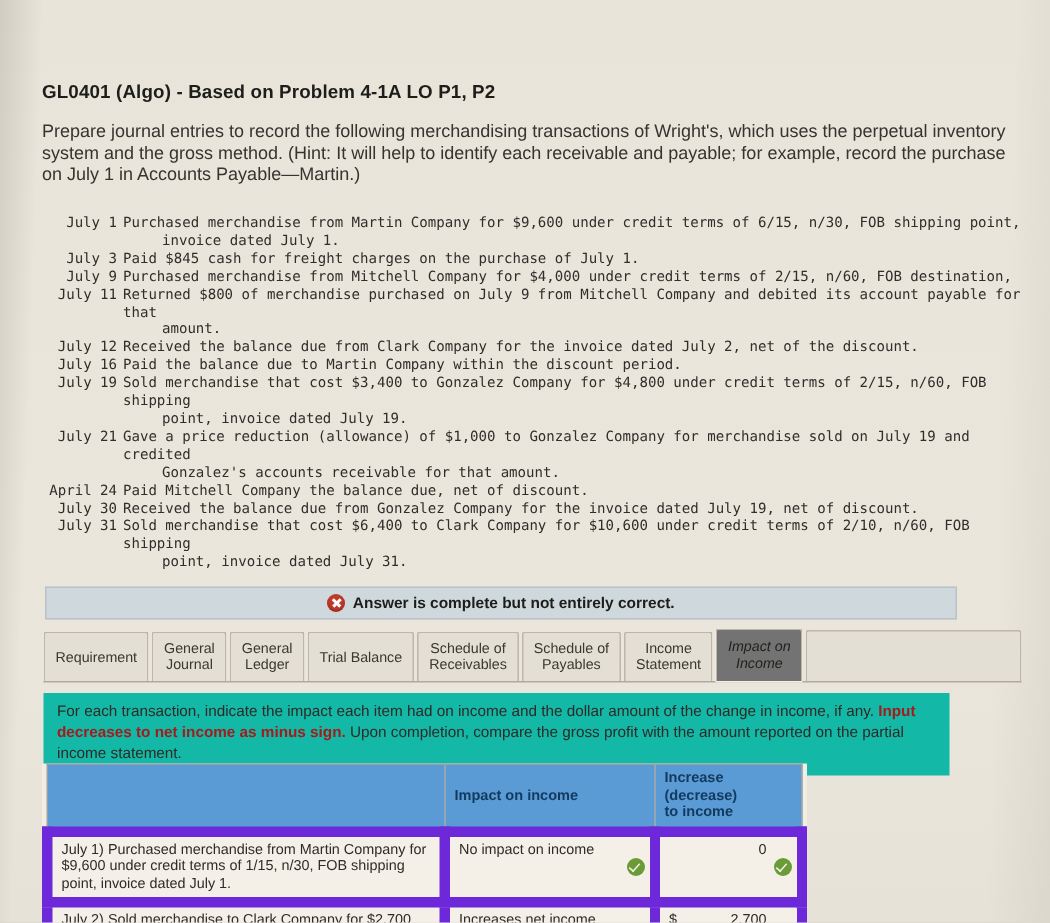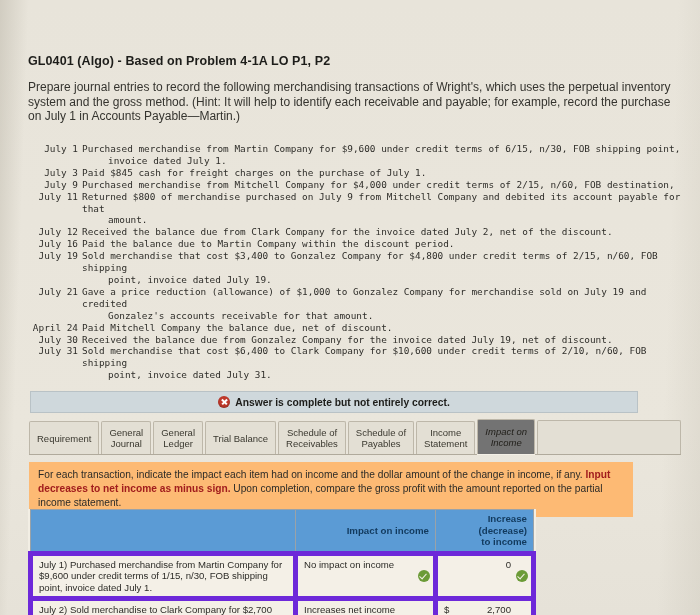--- a/index.html
+++ b/index.html
@@ -170,21 +170,21 @@
   }
 
   
   .instruct {
     position: absolute;
     left: 29px;
     top: 441px;
     width: 604px;
     padding: 6px 9px 7px 9px;
     box-sizing: border-box;
-    background: #fdba74;
+    background: #14b8a6;
     font-size: 10.2px;
     line-height: 14px;
     color: #2c2b27;
   }
   .instruct b {
     color: #a11d1d;
     font-weight: bold;
   }
 
   
@@ -200,27 +200,27 @@
   }
   .ans-table th {
     background: #5b9bd5;
     color: #123a5e;
     font-weight: bold;
     font-size: 9.7px;
     line-height: 11.5px;
     border: 1px solid #9aa2a8;
     padding: 3px 6px;
     vertical-align: middle;
-    text-align: right;
+    text-align: left;
   }
   .ans-table th.col-desc { width: 252px; }
   .ans-table th.col-imp  { width: 127px; }
   .ans-table th.col-amt  { width: 85px; }
   .ans-table td {
-    border: 5px solid #6d28d9;
+    border: 7px solid #6d28d9;
     padding: 3px 6px;
     vertical-align: top;
     line-height: 11.6px;
     color: #2d2c28;
     background: #f4f0e7;
   }
   .cell-desc { text-align: left; }
   .cell-imp  { position: relative; padding-right: 20px !important; white-space: nowrap; }
   .cell-amt  { position: relative; padding-right: 20px !important; text-align: right; white-space: nowrap; }
   .amt-wrap {

